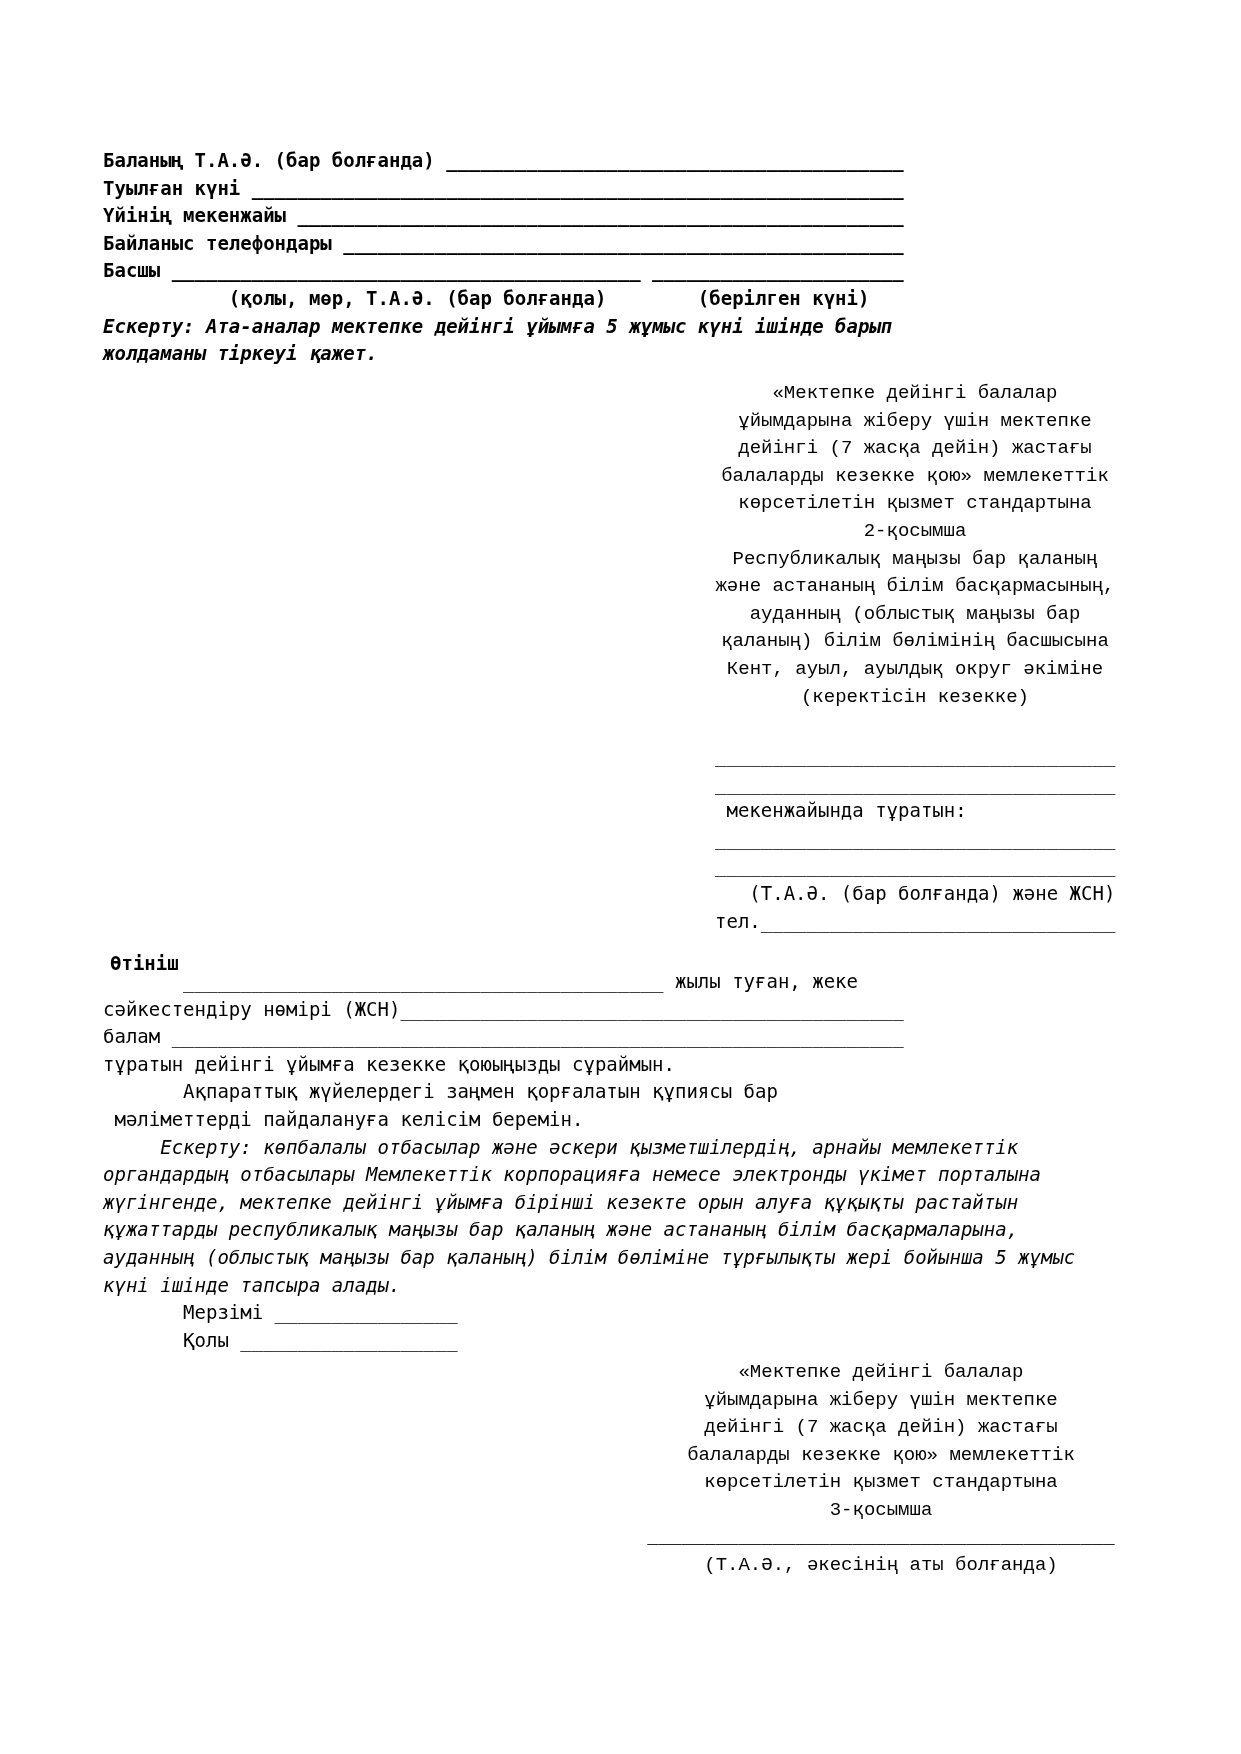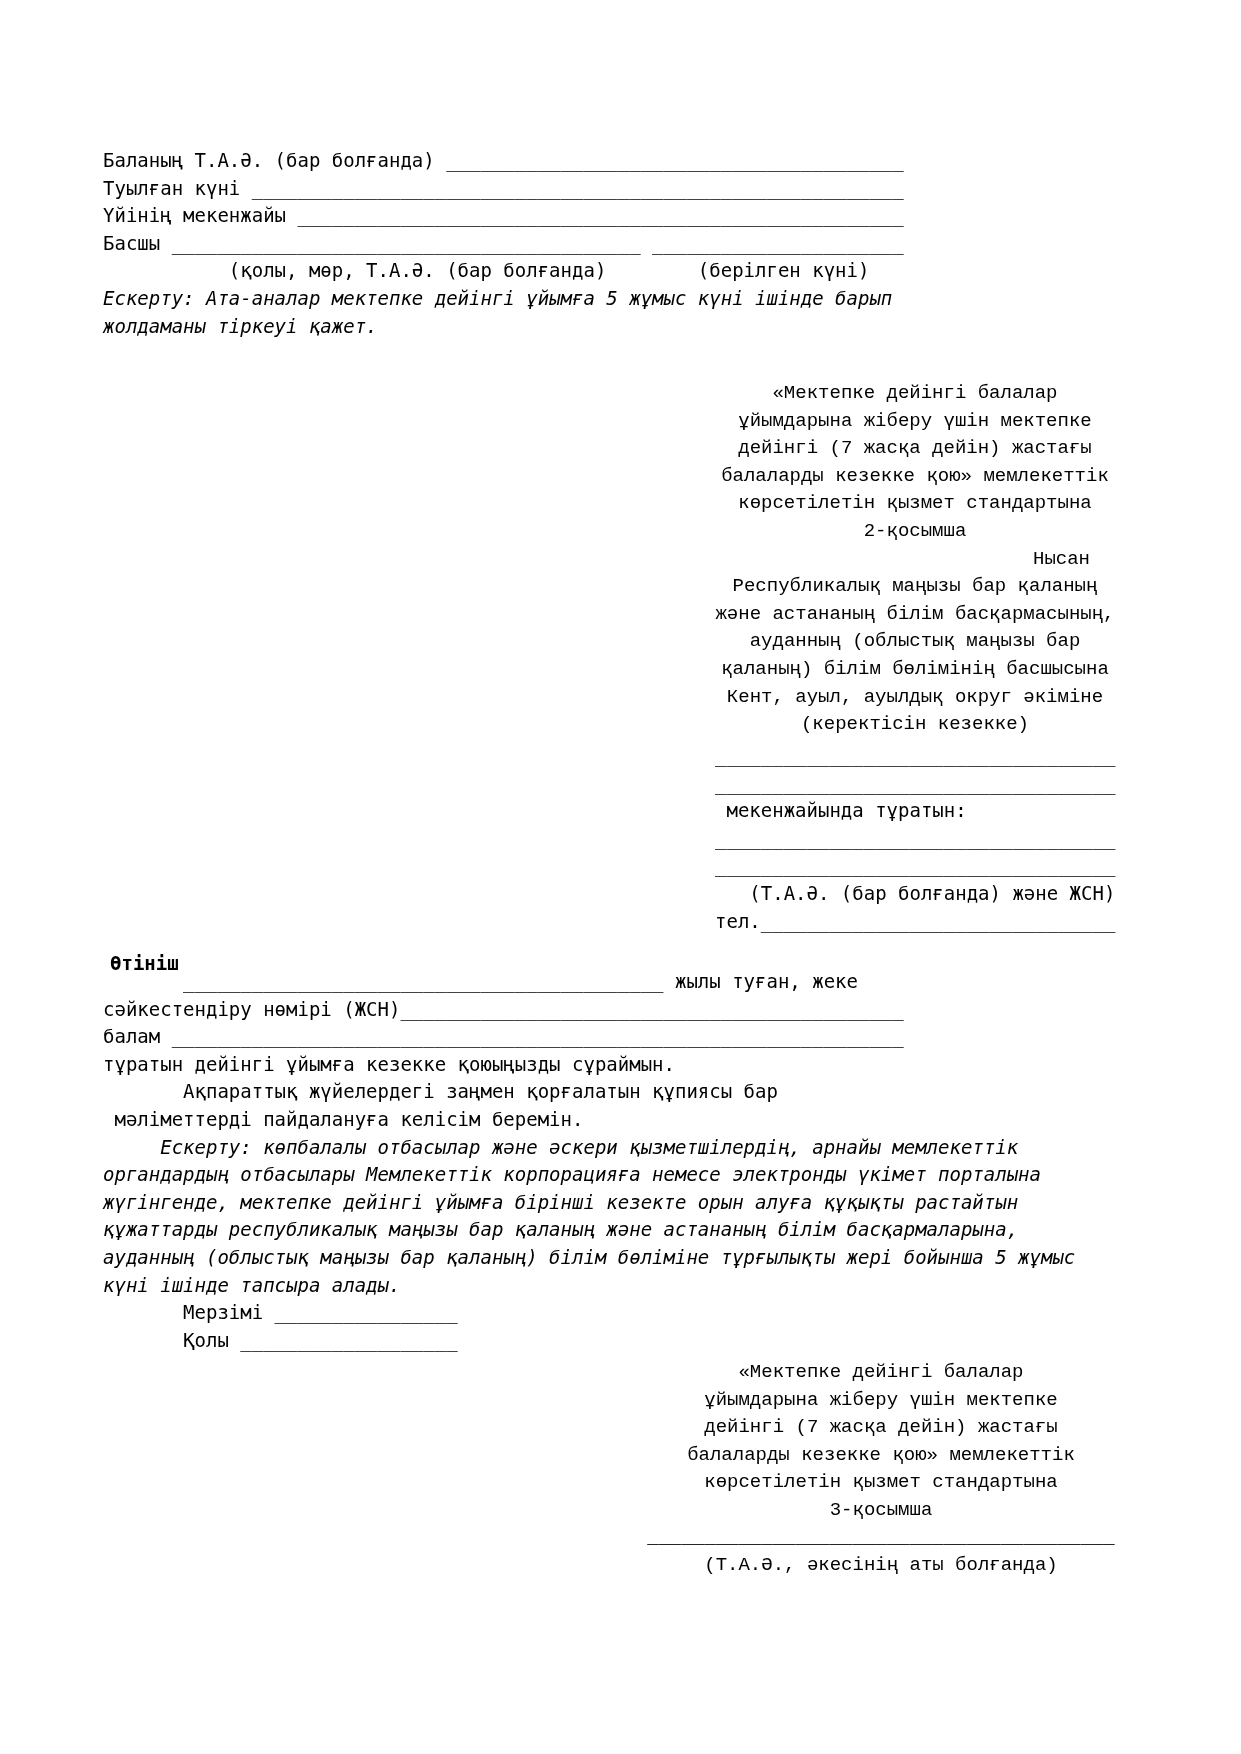--- a/index.html
+++ b/index.html
@@ -24,50 +24,50 @@
   .ln {
     white-space: pre;
     line-height: 27.6px;
     height: 27.6px;
   }
   .italic { font-style: italic; }
   .bold   { font-weight: bold; }
   .center-block .ln { text-align: center; font-family: Liberation Mono, monospace; }
   .right-line { text-align: right !important; padding-right: 28px; box-sizing: border-box; }
   
-  #header-fields   { left: 103px; top: 147px;  width: 1060px; }
+  #header-fields   { left: 103px; top: 147px;  width: 1060px; font-weight: bold; }
   #appendix2       { left: 712px; top: 380px;  width: 406px;  }
   #address-block   { left: 715px; top: 742px;  width: 410px;  }
   #application-title { left: 110px; top: 934px; margin-top: 16px; }
   #application     { left: 103px; top: 968px;  width: 1100px; }
   #appendix3       { left: 645px; top: 1359px; width: 472px;  }
 </style>
 </head>
 <body>
 
 <div class="page">
 
   <div class="block" id="header-fields">
     <div class="ln">Баланың Т.А.Ә. (бар болғанда) ________________________________________</div>
     <div class="ln">Туылған күні _________________________________________________________</div>
     <div class="ln">Үйінің мекенжайы _____________________________________________________</div>
+    <div class="ln">Байланыс телефондары _________________________________________________</div>
     <div class="ln">Басшы _________________________________________ ______________________</div>
     <div class="ln">           (қолы, мөр, Т.А.Ә. (бар болғанда)        (берілген күні)</div>
     <div class="ln italic">Ескерту: Ата-аналар мектепке дейінгі ұйымға 5 жұмыс күні ішінде барып</div>
     <div class="ln italic">жолдаманы тіркеуі қажет.</div>
   </div>
 
   <div class="block center-block" id="appendix2">
     <div class="ln">«Мектепке дейінгі балалар</div>
     <div class="ln">ұйымдарына жіберу үшін мектепке</div>
     <div class="ln">дейінгі (7 жасқа дейін) жастағы</div>
     <div class="ln">балаларды кезекке қою» мемлекеттік</div>
     <div class="ln">көрсетілетін қызмет стандартына</div>
     <div class="ln">2-қосымша</div>
-    <div class="ln right-line">Нысан</div>
     <div class="ln">Республикалық маңызы бар қаланың</div>
     <div class="ln">және астананың білім басқармасының,</div>
     <div class="ln">ауданның (облыстық маңызы бар</div>
     <div class="ln">қаланың) білім бөлімінің басшысына</div>
     <div class="ln">Кент, ауыл, ауылдық округ әкіміне</div>
     <div class="ln">(керектісін кезекке)</div>
   </div>
 
   <div class="block" id="address-block">
     <div class="ln">___________________________________</div>

